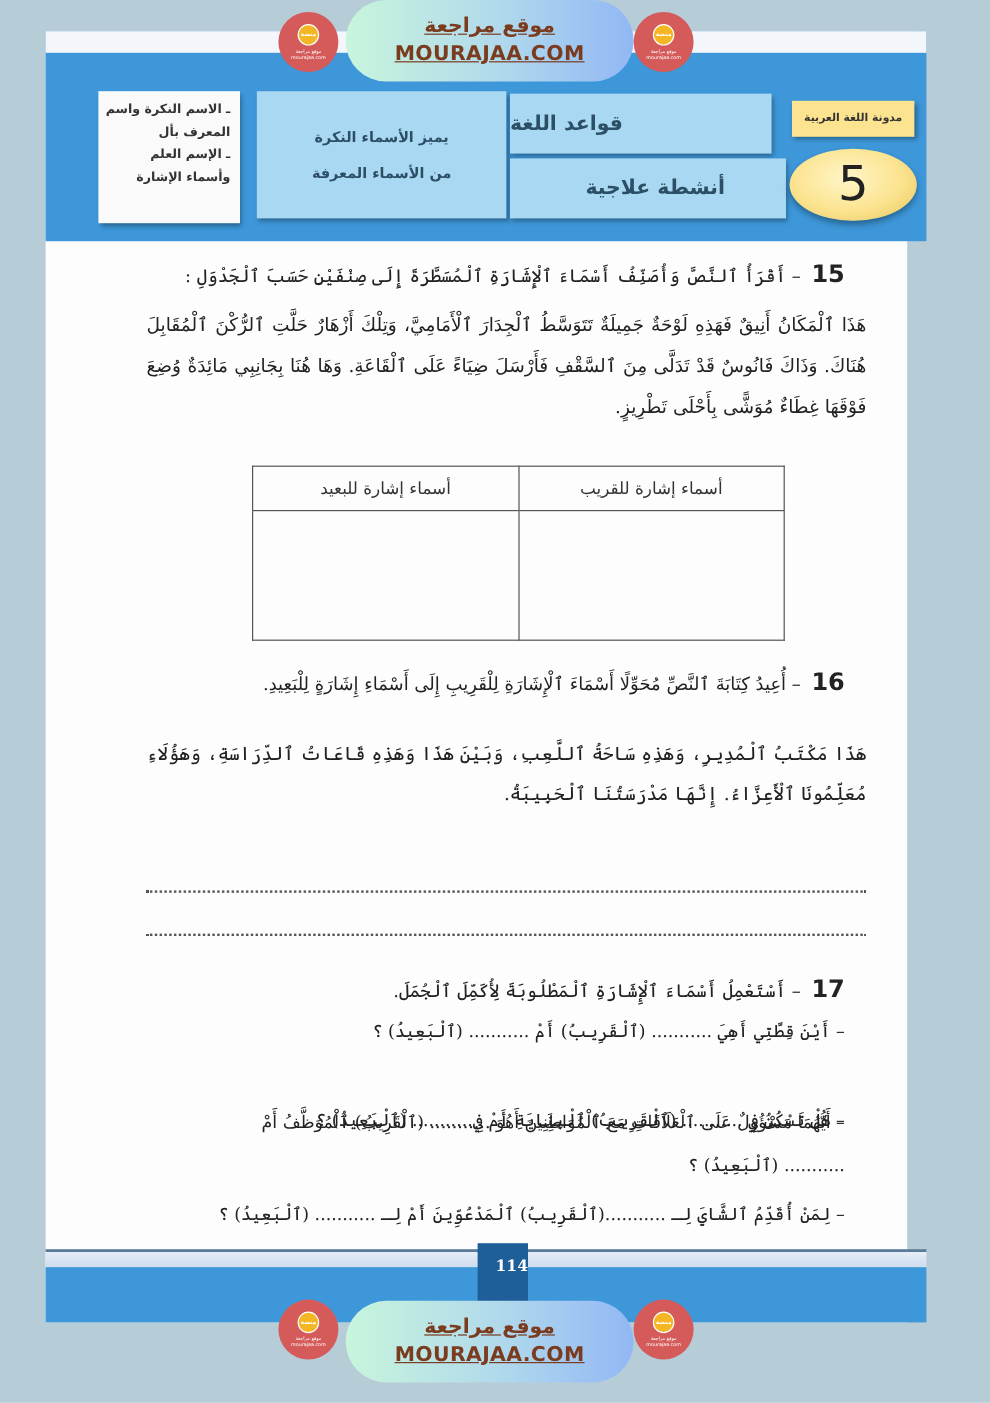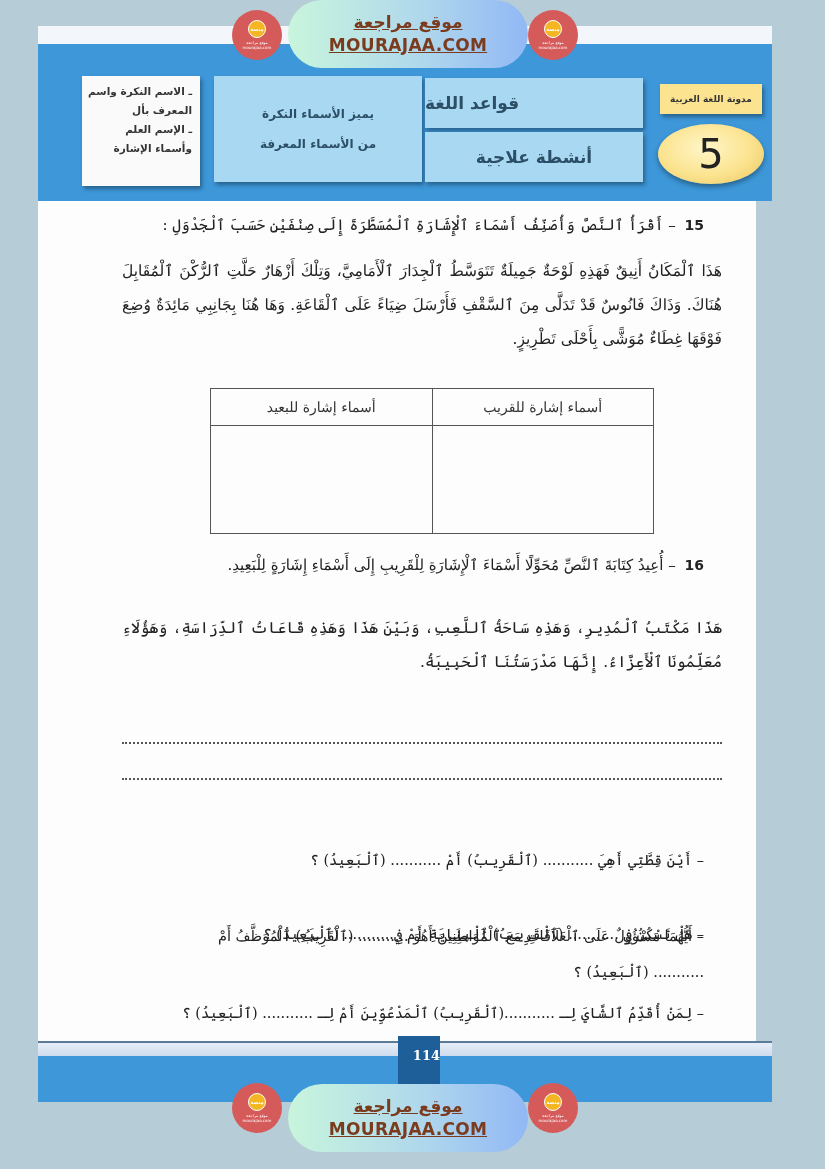--- a/index.html
+++ b/index.html
@@ -37,40 +37,40 @@
   .subject-box {
     position:absolute; left:387px; top:52px; width:218px; height:50px;
     background:#a9d8f3; box-shadow:2px 3px 4px rgba(0,0,0,0.35);
     display:flex; align-items:center; justify-content:flex-end; direction:rtl;
     font-weight:bold; color:#2c4f66; font-size:17px;
   }
   .activity-box {
     position:absolute; left:387px; top:106px; width:218px; height:50px;
     background:#a9d8f3; box-shadow:2px 3px 4px rgba(0,0,0,0.35);
     display:flex; align-items:center; justify-content:center; direction:rtl;
-    font-weight:bold; color:#2c4f66; font-size:17px;
+    font-weight:bold; color:#2c4f66; font-size:17px;padding-left:12px;
   }
   .book-label {
     position:absolute; left:622px; top:58px; width:102px; height:30px;
     background:#fbe38f; box-shadow:2px 3px 4px rgba(0,0,0,0.35);
     display:flex; align-items:center; justify-content:center; direction:rtl;
     font-weight:bold; color:#333; font-size:9px;
   }
   .unit-oval {
     position:absolute; left:620px; top:98px; width:106px; height:60px;
     border-radius:50%; background:radial-gradient(ellipse at 45% 40%, #fff6c8 0%, #fbe38f 55%, #e8c45a 100%);
     box-shadow:0 3px 5px rgba(0,0,0,0.35);
     display:flex; align-items:center; justify-content:center;
     font-family:"DejaVu Sans", sans-serif; font-size:40px; color:#222;
   }
   .q-line {
     position:absolute; right:52px; font-family:"DejaVu Serif", serif;
     font-size:15px; color:#222; direction:rtl; white-space:nowrap;
   }
-  .q-num { font-family:"DejaVu Sans", sans-serif; font-weight:bold; font-size:14px; margin-left:4px; }
+  .q-num { font-family:"DejaVu Sans", sans-serif; font-weight:bold; font-size:20px; margin-left:4px; }
   .para {
     position:absolute; left:84px; width:600px;
     font-family:"DejaVu Serif", serif; font-size:15.5px; line-height:34px; color:#222;
     direction:rtl; text-align:justify; text-align-last:right;
   }
   table.sort-table {
     position:absolute; left:172px; top:362px; width:444px; height:146px;
     border-collapse:collapse; direction:rtl;
   }
   table.sort-table th, table.sort-table td {
@@ -174,20 +174,24 @@
 
   <div class="q-line" style="top:530px;">
     <span class="q-num">16</span>
     <span>– أُعِيدُ كِتَابَةَ ٱلنَّصِّ مُحَوِّلًا أَسْمَاءَ ٱلْإِشَارَةِ لِلْقَرِيبِ إِلَى أَسْمَاءِ إِشَارَةٍ لِلْبَعِيدِ.</span>
   </div>
   <div class="para" style="top:585px;">هَذَا مَكْتَبُ ٱلْمُدِيرِ، وَهَذِهِ سَاحَةُ ٱللَّعِبِ، وَبَيْنَ هَذَا وَهَذِهِ قَاعَاتُ ٱلدِّرَاسَةِ، وَهَؤُلَاءِ مُعَلِّمُونَا ٱلْأَعِزَّاءُ. إِنَّهَا مَدْرَسَتُنَا ٱلْحَبِيبَةُ.</div>
 
   <div class="dotted-line" style="top:716px;"></div>
   <div class="dotted-line" style="top:752px;"></div>
 
+  <div class="q-line" style="top:786px;">
+    <span class="q-num">17</span>
+    <span>– أَسْتَعْمِلُ أَسْمَاءَ ٱلْإِشَارَةِ ٱلْمَطْلُوبَةَ لِأُكَمِّلَ ٱلْجُمَلَ.</span>
+  </div>
   <div class="ex-line" style="top:820px;">– أَيْنَ قِطَّتِي أَهِيَ ........... (ٱلْقَرِيبُ) أَمْ ........... (ٱلْبَعِيدُ) ؟</div>
   <div class="ex-line" style="top:894px;">– هَلْ تَسْكُنُ فِي ........... (ٱلْقَرِيبُ) ٱلْبِنَايَةِ أَمْ فِي........... (ٱلْبَعِيدُ) ؟</div>
   <div class="ex-line" style="top:896px;">– أَيُّهُمَا مَسْؤُولٌ عَلَى ٱلْعَلَاقَاتِ مَعَ ٱلْمُوَاطِنِينَ أَهُوَ ........... (ٱلْقَرِيبُ) ٱلْمُوَظَّفُ أَمْ</div>
   <div class="ex-line" style="top:932px;">........... (ٱلْبَعِيدُ) ؟</div>
   <div class="ex-line" style="top:973px;">– لِمَنْ أُقَدِّمُ ٱلشَّايَ لِـ ...........(ٱلْقَرِيبُ) ٱلْمَدْعُوِّينَ أَمْ لِـ ........... (ٱلْبَعِيدُ) ؟</div>
 
   <div class="footer-line"></div>
   <div class="footer-band"></div>
   <div class="page-num">
     <span>114</span>

